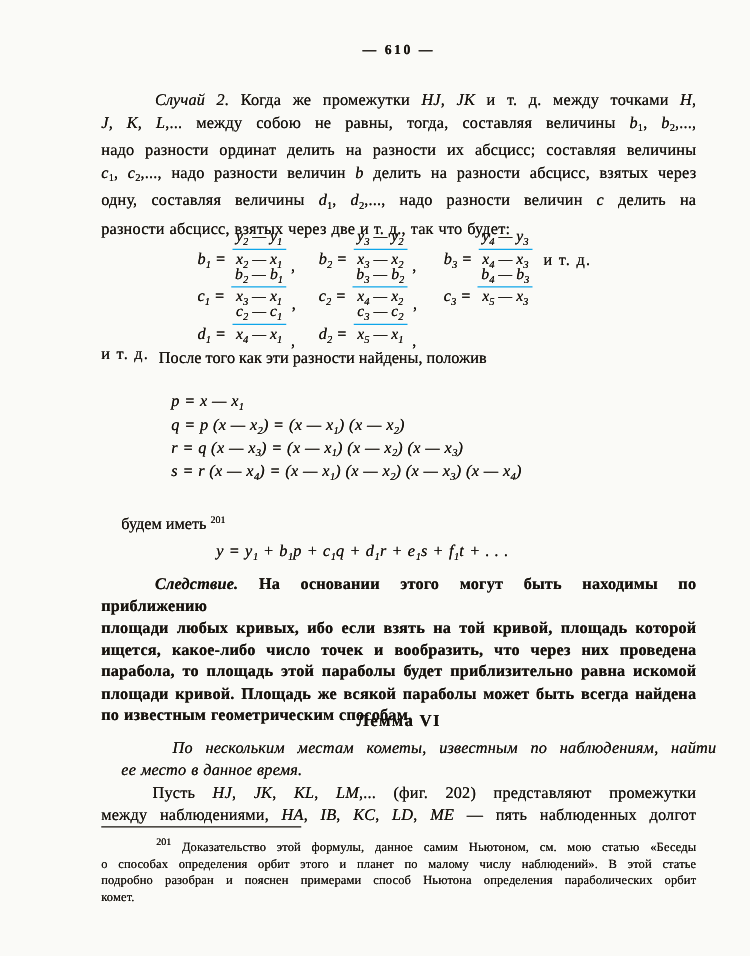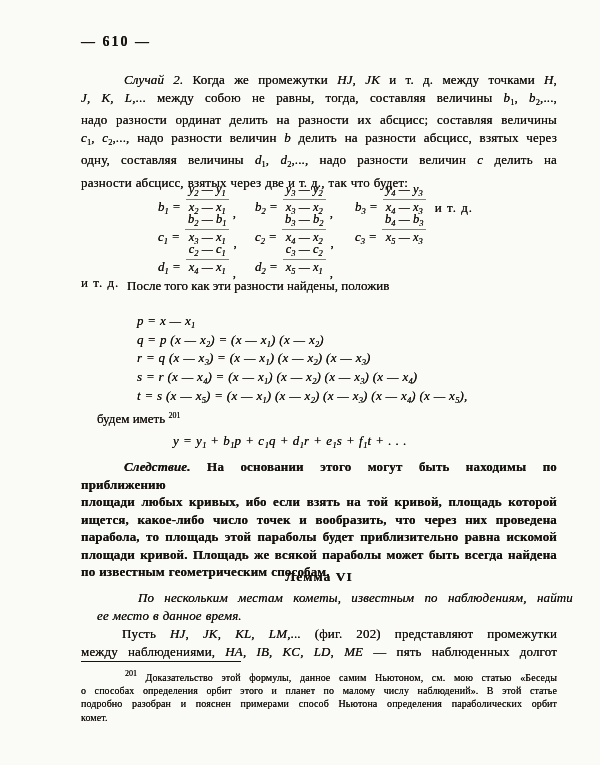--- a/index.html
+++ b/index.html
@@ -10,21 +10,21 @@
     font-family:"Liberation Serif","DejaVu Serif",serif;
     font-size:13px;
     overflow:hidden;
     text-shadow:0 0 .45px currentColor;
   }
   .page{position:relative;width:600px;height:765px;}
   .content{position:absolute;left:81px;top:0;width:476px;height:765px;}
 
   .abs{position:absolute;left:0;width:476px;}
 
-  #pagenum{top:34px;font-weight:bold;font-size:14px;letter-spacing:2px;}
+  #pagenum{top:34px;text-align:center;font-weight:bold;font-size:11px;letter-spacing:2px;}
 
   .pline{text-align:justify;line-height:17.5px;letter-spacing:.15px;word-spacing:.5px;}
   .jl{text-align-last:justify;}
   .ind{text-indent:43px;}
 
   #para-case2{top:71px;}
   #corollary{top:458px;font-weight:bold;}
 
   .it{font-style:italic;}
   .sb{font-size:8.5px;vertical-align:-3px;letter-spacing:0;}
@@ -156,21 +156,20 @@
 
     <div id="etc-left" class="abs">и т. д.</div>
 
     <div id="sub-intro" class="abs">После того как эти разности найдены, положив</div>
 
     <div id="equations" class="abs">
       <div class="eqline math"><span>p = x — x</span><span class="sb">1</span></div>
       <div class="eqline math"><span>q = p (x — x</span><span class="sb">2</span><span>) = (x — x</span><span class="sb">1</span><span>) (x — x</span><span class="sb">2</span><span>)</span></div>
       <div class="eqline math"><span>r = q (x — x</span><span class="sb">3</span><span>) = (x — x</span><span class="sb">1</span><span>) (x — x</span><span class="sb">2</span><span>) (x — x</span><span class="sb">3</span><span>)</span></div>
       <div class="eqline math"><span>s = r (x — x</span><span class="sb">4</span><span>) = (x — x</span><span class="sb">1</span><span>) (x — x</span><span class="sb">2</span><span>) (x — x</span><span class="sb">3</span><span>) (x — x</span><span class="sb">4</span><span>)</span></div>
-      <div class="eqline math"><span>t = s (x — x</span><span class="sb">5</span><span>) = (x — x</span><span class="sb">1</span><span>) (x — x</span><span class="sb">2</span><span>) (x — x</span><span class="sb">3</span><span>) (x — x</span><span class="sb">4</span><span>) (x — x</span><span class="sb">5</span><span>),</span></div>
     </div>
 
     <div id="outro" class="abs">
       <span>будем иметь </span><span class="sup">201</span>
     </div>
 
     <div id="result" class="abs math"><span>y = y</span><span class="sb">1</span><span> + b</span><span class="sb">1</span><span>p + c</span><span class="sb">1</span><span>q + d</span><span class="sb">1</span><span>r + e</span><span class="sb">1</span><span>s + f</span><span class="sb">1</span><span>t + . . .</span></div>
 
     <div id="corollary" class="abs">
       <div class="pline ind jl"><span class="it">Следствие.</span><span> На основании этого могут быть находимы по приближению</span></div>

